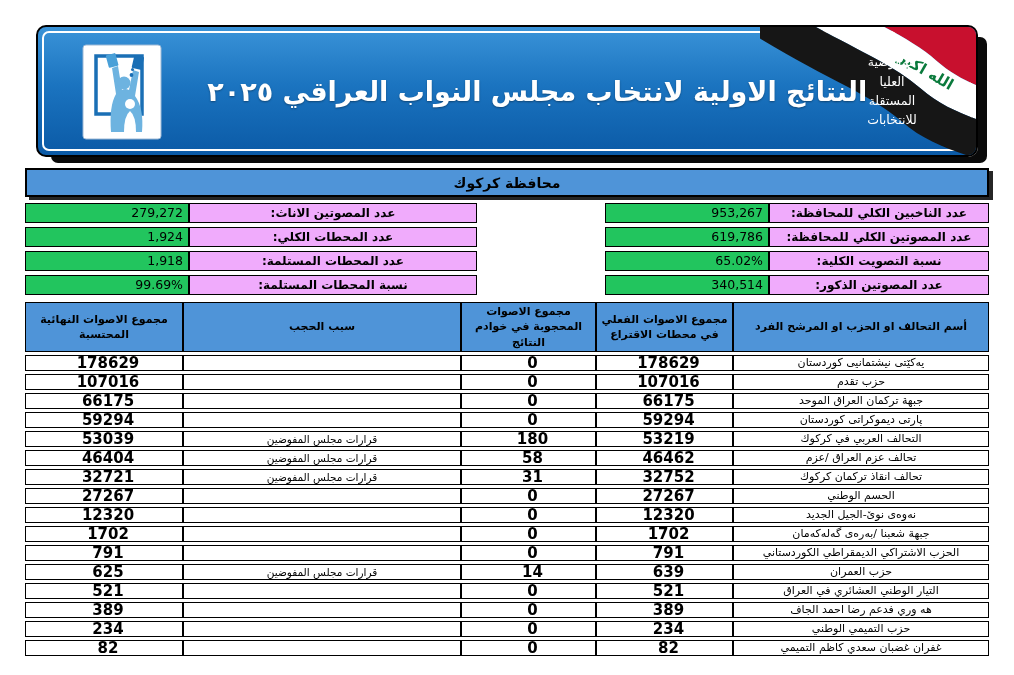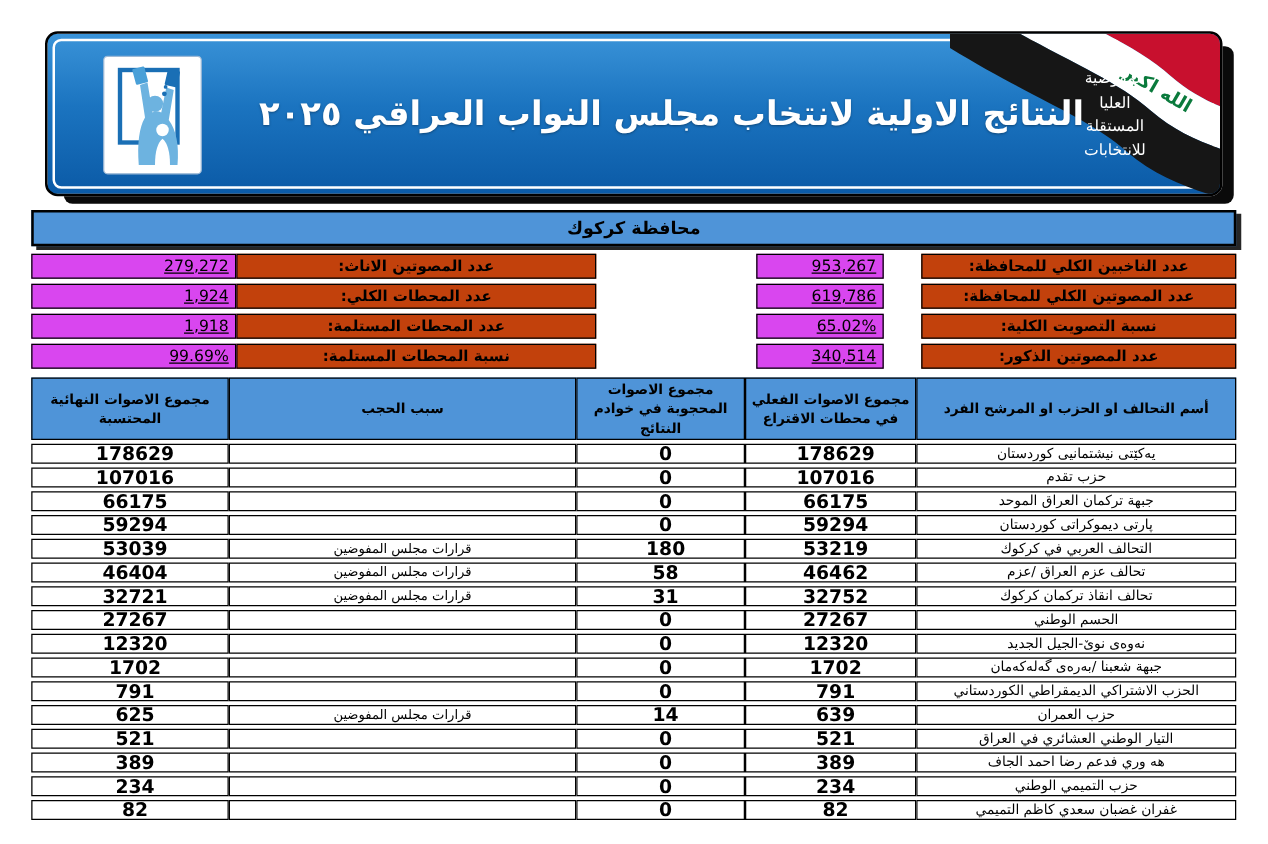--- a/index.html
+++ b/index.html
@@ -40,32 +40,32 @@
 
   
   .stats-wrap {
     margin:6px 25px 0 25px; display:flex; justify-content:space-between;
   }
   .stats-table { display:flex; flex-direction:column; }
   .stats-table.right { width:384px; }
   .stats-table.left  { width:452px; }
   .stat-row { display:flex; height:20px; margin-bottom:4px; }
   .stat-label {
-    background:#c2410c; border:1.5px solid #000;
+    background:#f0abfc; border:1.5px solid #000;
     font-size:12px; font-weight:bold;
     display:flex; align-items:center; justify-content:center;
     line-height:1;
   }
-  .stats-table.right .stat-label { width:252px;margin-left:30px; }
+  .stats-table.right .stat-label { width:220px; }
   .stats-table.left  .stat-label { width:288px; }
   .stat-value {
-    background:#d946ef; border:1.5px solid #000; border-left:1.5px solid #000;
+    background:#22c55e; border:1.5px solid #000; border-left:1.5px solid #000;
     flex:1; font-size:12.5px;
     display:flex; align-items:center; justify-content:flex-end;
-    direction:ltr; padding:0 5px; line-height:1;text-decoration:underline;
+    direction:ltr; padding:0 5px; line-height:1;
   }
 
   
   .results {
     margin:0 25px; width:964px; table-layout:fixed;
     border-collapse:separate; border-spacing:0 3px;
   }
   .results th {
     background:#4f94d8; border:1.5px solid #000;
     font-size:11px; font-weight:bold; line-height:1.4;

